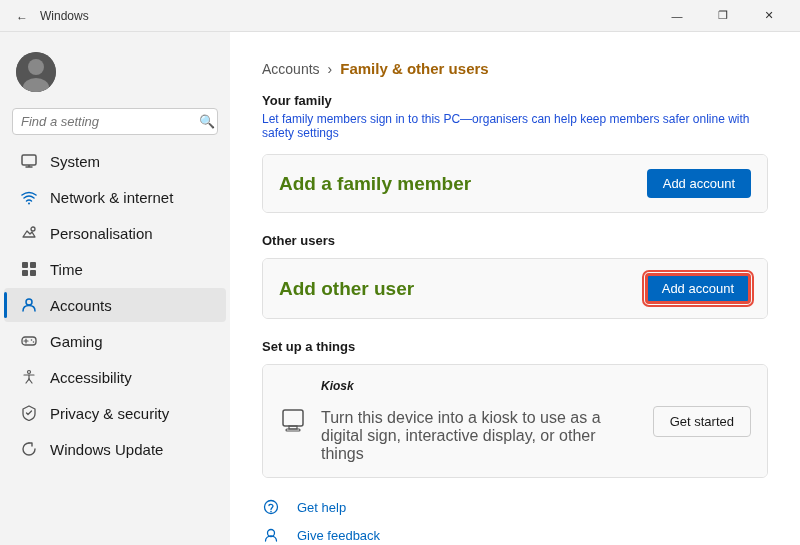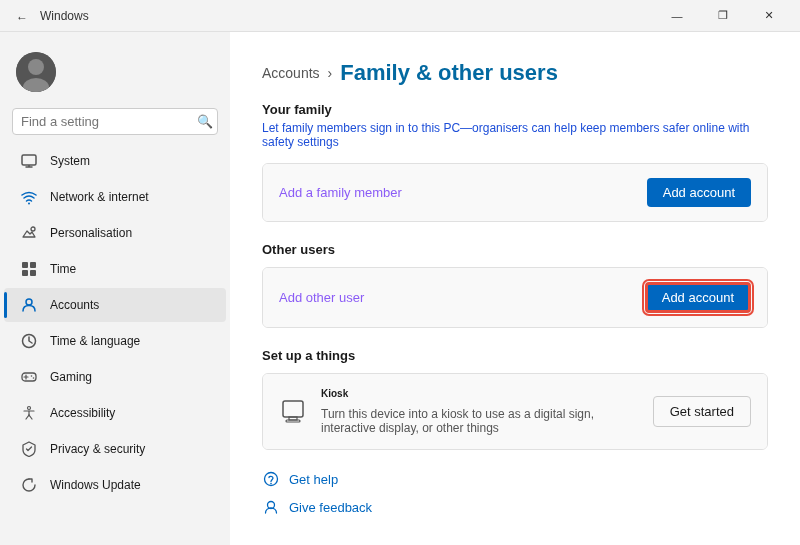--- a/index.html
+++ b/index.html
@@ -101,34 +101,35 @@
       border-radius: 4px;
       padding: 5px 8px;
     }
     .search-box input {
       border: none;
       outline: none;
       font-size: 13px;
       flex: 1;
       background: transparent;
       color: #333;
+      font-style: italic;
     }
     .search-icon-wrap {
       color: #666;
       font-size: 13px;
     }
 
     .nav-item {
       display: flex;
       align-items: center;
       padding: 8px 16px;
       cursor: pointer;
       border-radius: 4px;
       margin: 1px 4px;
-      font-size: 12px;
+      font-size: 15px;
       color: #1a1a1a;
       gap: 12px;
       position: relative;
     }
     .nav-item.active {
       background: #e5e5e5;
     }
     .nav-item.active::before {
       content: '';
       position: absolute;
@@ -164,23 +165,23 @@
     }
     .breadcrumb-parent {
       font-size: 14px;
       color: #555;
     }
     .breadcrumb-sep {
       font-size: 14px;
       color: #555;
     }
     .breadcrumb-current {
-      font-size: 22px;
+      font-size: 15px;
       font-weight: 600;
-      color: #0369a1;
+      color: #a16207;
     }
 
     .section-title {
       font-size: 13px;
       font-weight: 600;
       color: #1a1a1a;
       margin-bottom: 4px;
     }
     .section-desc {
       font-size: 12px;
@@ -195,22 +196,23 @@
       margin-bottom: 20px;
     }
     .card-row {
       display: flex;
       align-items: center;
       padding: 14px 16px;
       background: #f9f9f9;
     }
     .card-row-label {
       flex: 1;
-      font-size: 13px;
-      color: #8b5cf6;
+      font-size: 19px;
+      color: #4d7c0f;
+      font-weight: bold;
     }
     .btn-primary {
       background: #0067c0;
       color: white;
       border: none;
       border-radius: 4px;
       padding: 7px 16px;
       font-size: 13px;
       cursor: pointer;
       white-space: nowrap;
@@ -239,27 +241,28 @@
     .kiosk-icon {
       width: 28px;
       height: 28px;
       display: flex;
       align-items: center;
       justify-content: center;
       flex-shrink: 0;
     }
     .kiosk-text { flex: 1; }
     .kiosk-title {
-      font-size: 10px;
+      font-size: 12px;
       font-weight: 600;
       color: #1a1a1a;
-      margin-bottom: 8px;
+      margin-bottom: 16px;
+      font-style: italic;
     }
     .kiosk-desc {
-      font-size: 12px;
+      font-size: 16px;
       color: #555;
     }
     .btn-secondary {
       background: transparent;
       color: #1a1a1a;
       border: 1px solid #ccc;
       border-radius: 4px;
       padding: 7px 16px;
       font-size: 13px;
       cursor: pointer;
@@ -268,21 +271,21 @@
 
     .footer-links {
       margin-top: 16px;
       display: flex;
       flex-direction: column;
       gap: 10px;
     }
     .footer-link {
       display: flex;
       align-items: center;
-      gap: 9px;
+      gap: 17px;
       font-size: 13px;
       color: #0067c0;
       cursor: pointer;
       text-decoration: none;
     }
     .footer-link-icon {
       width: 18px;
       height: 18px;
       display: flex;
       align-items: center;
@@ -374,29 +377,20 @@
     <div class="nav-item active">
       <span class="nav-icon">
         <svg viewBox="0 0 16 16" fill="none" xmlns="http://www.w3.org/2000/svg">
           <circle cx="8" cy="5" r="3" stroke="#0067c0" stroke-width="1.5"></circle>
           <path d="M2 14 C2 10.5 4.5 8.5 8 8.5 C11.5 8.5 14 10.5 14 14" stroke="#0067c0" stroke-width="1.5" stroke-linecap="round" fill="none"></path>
         </svg>
       </span>
       <span>Accounts</span>
     </div>
 
-    <div class="nav-item">
-      <span class="nav-icon">
-        <svg viewBox="0 0 16 16" fill="none" xmlns="http://www.w3.org/2000/svg">
-          <circle cx="8" cy="8" r="6.5" stroke="#555" stroke-width="1.5"></circle>
-          <path d="M8 4 L8 8 L11 10" stroke="#555" stroke-width="1.5" stroke-linecap="round" stroke-linejoin="round"></path>
-        </svg>
-      </span>
-      <span>Time &amp; language</span>
-    </div>
 
     <div class="nav-item">
       <span class="nav-icon">
         <svg viewBox="0 0 16 16" fill="none" xmlns="http://www.w3.org/2000/svg">
           <rect x="1" y="4" width="14" height="8" rx="3" stroke="#555" stroke-width="1.3"></rect>
           <line x1="5" y1="6" x2="5" y2="10" stroke="#555" stroke-width="1.2" stroke-linecap="round"></line>
           <line x1="3" y1="8" x2="7" y2="8" stroke="#555" stroke-width="1.2" stroke-linecap="round"></line>
           <circle cx="10.5" cy="7" r="0.8" fill="#555"></circle>
           <circle cx="12.5" cy="9" r="0.8" fill="#555"></circle>
         </svg>

